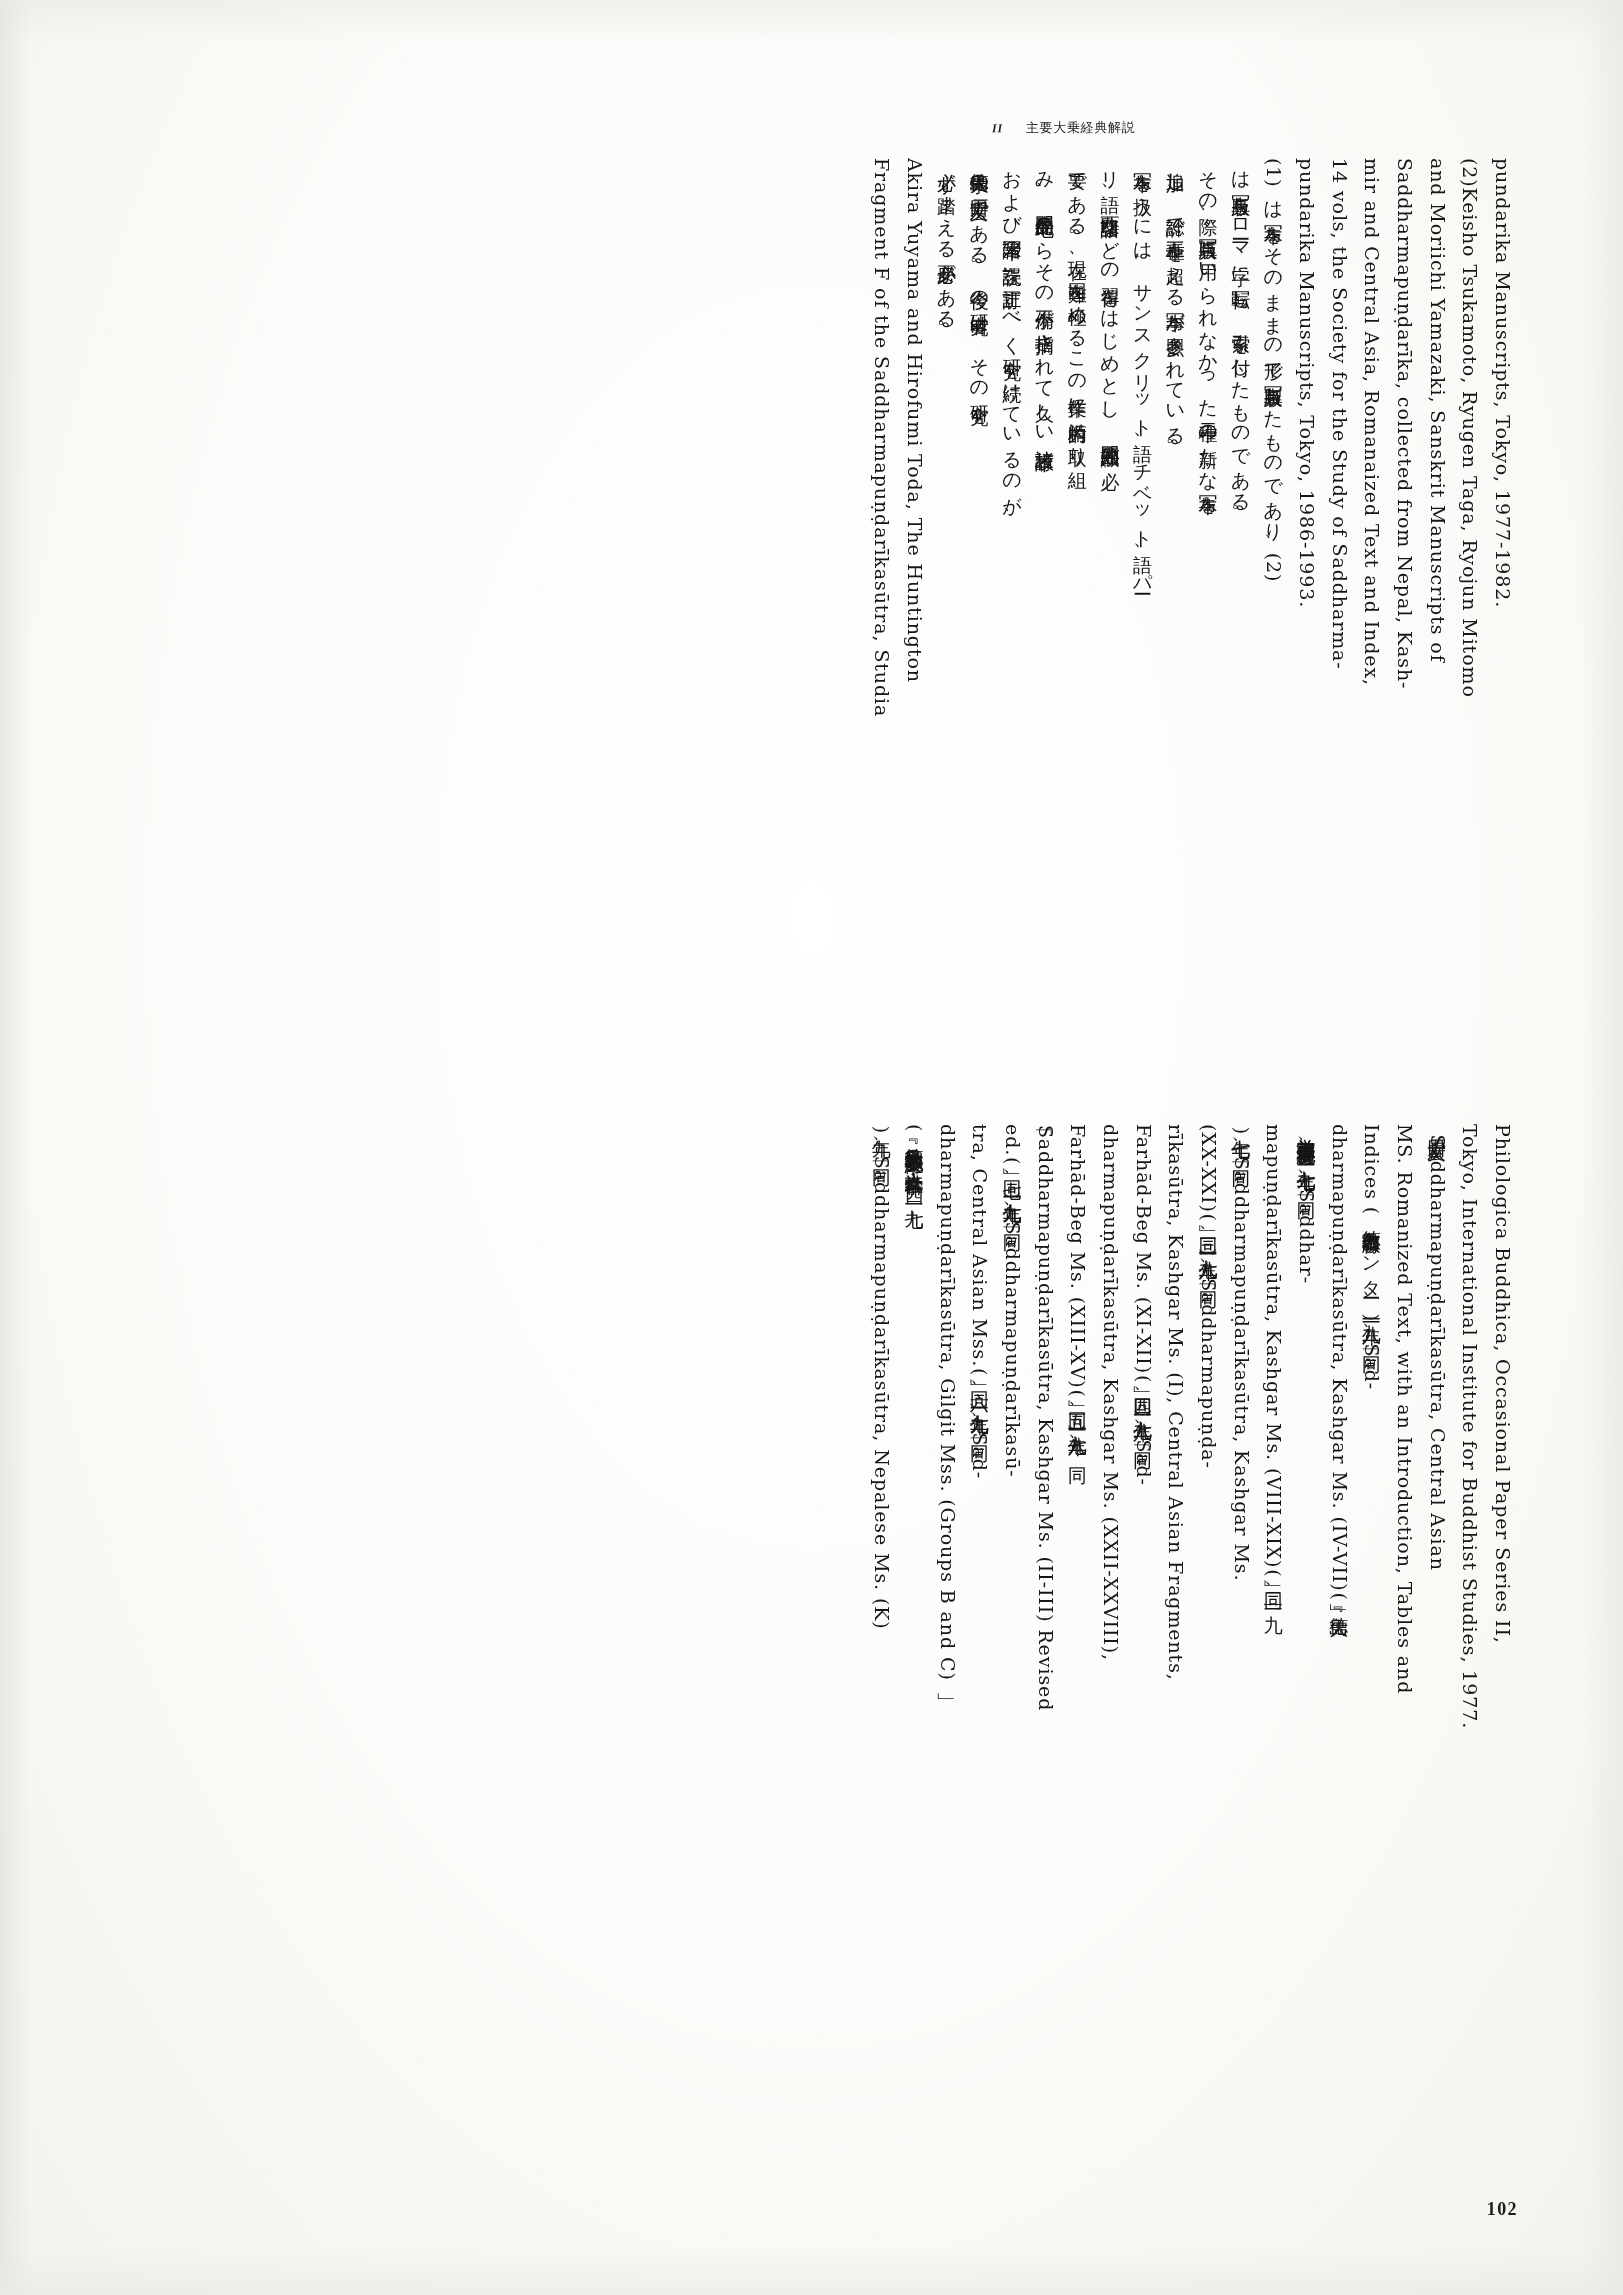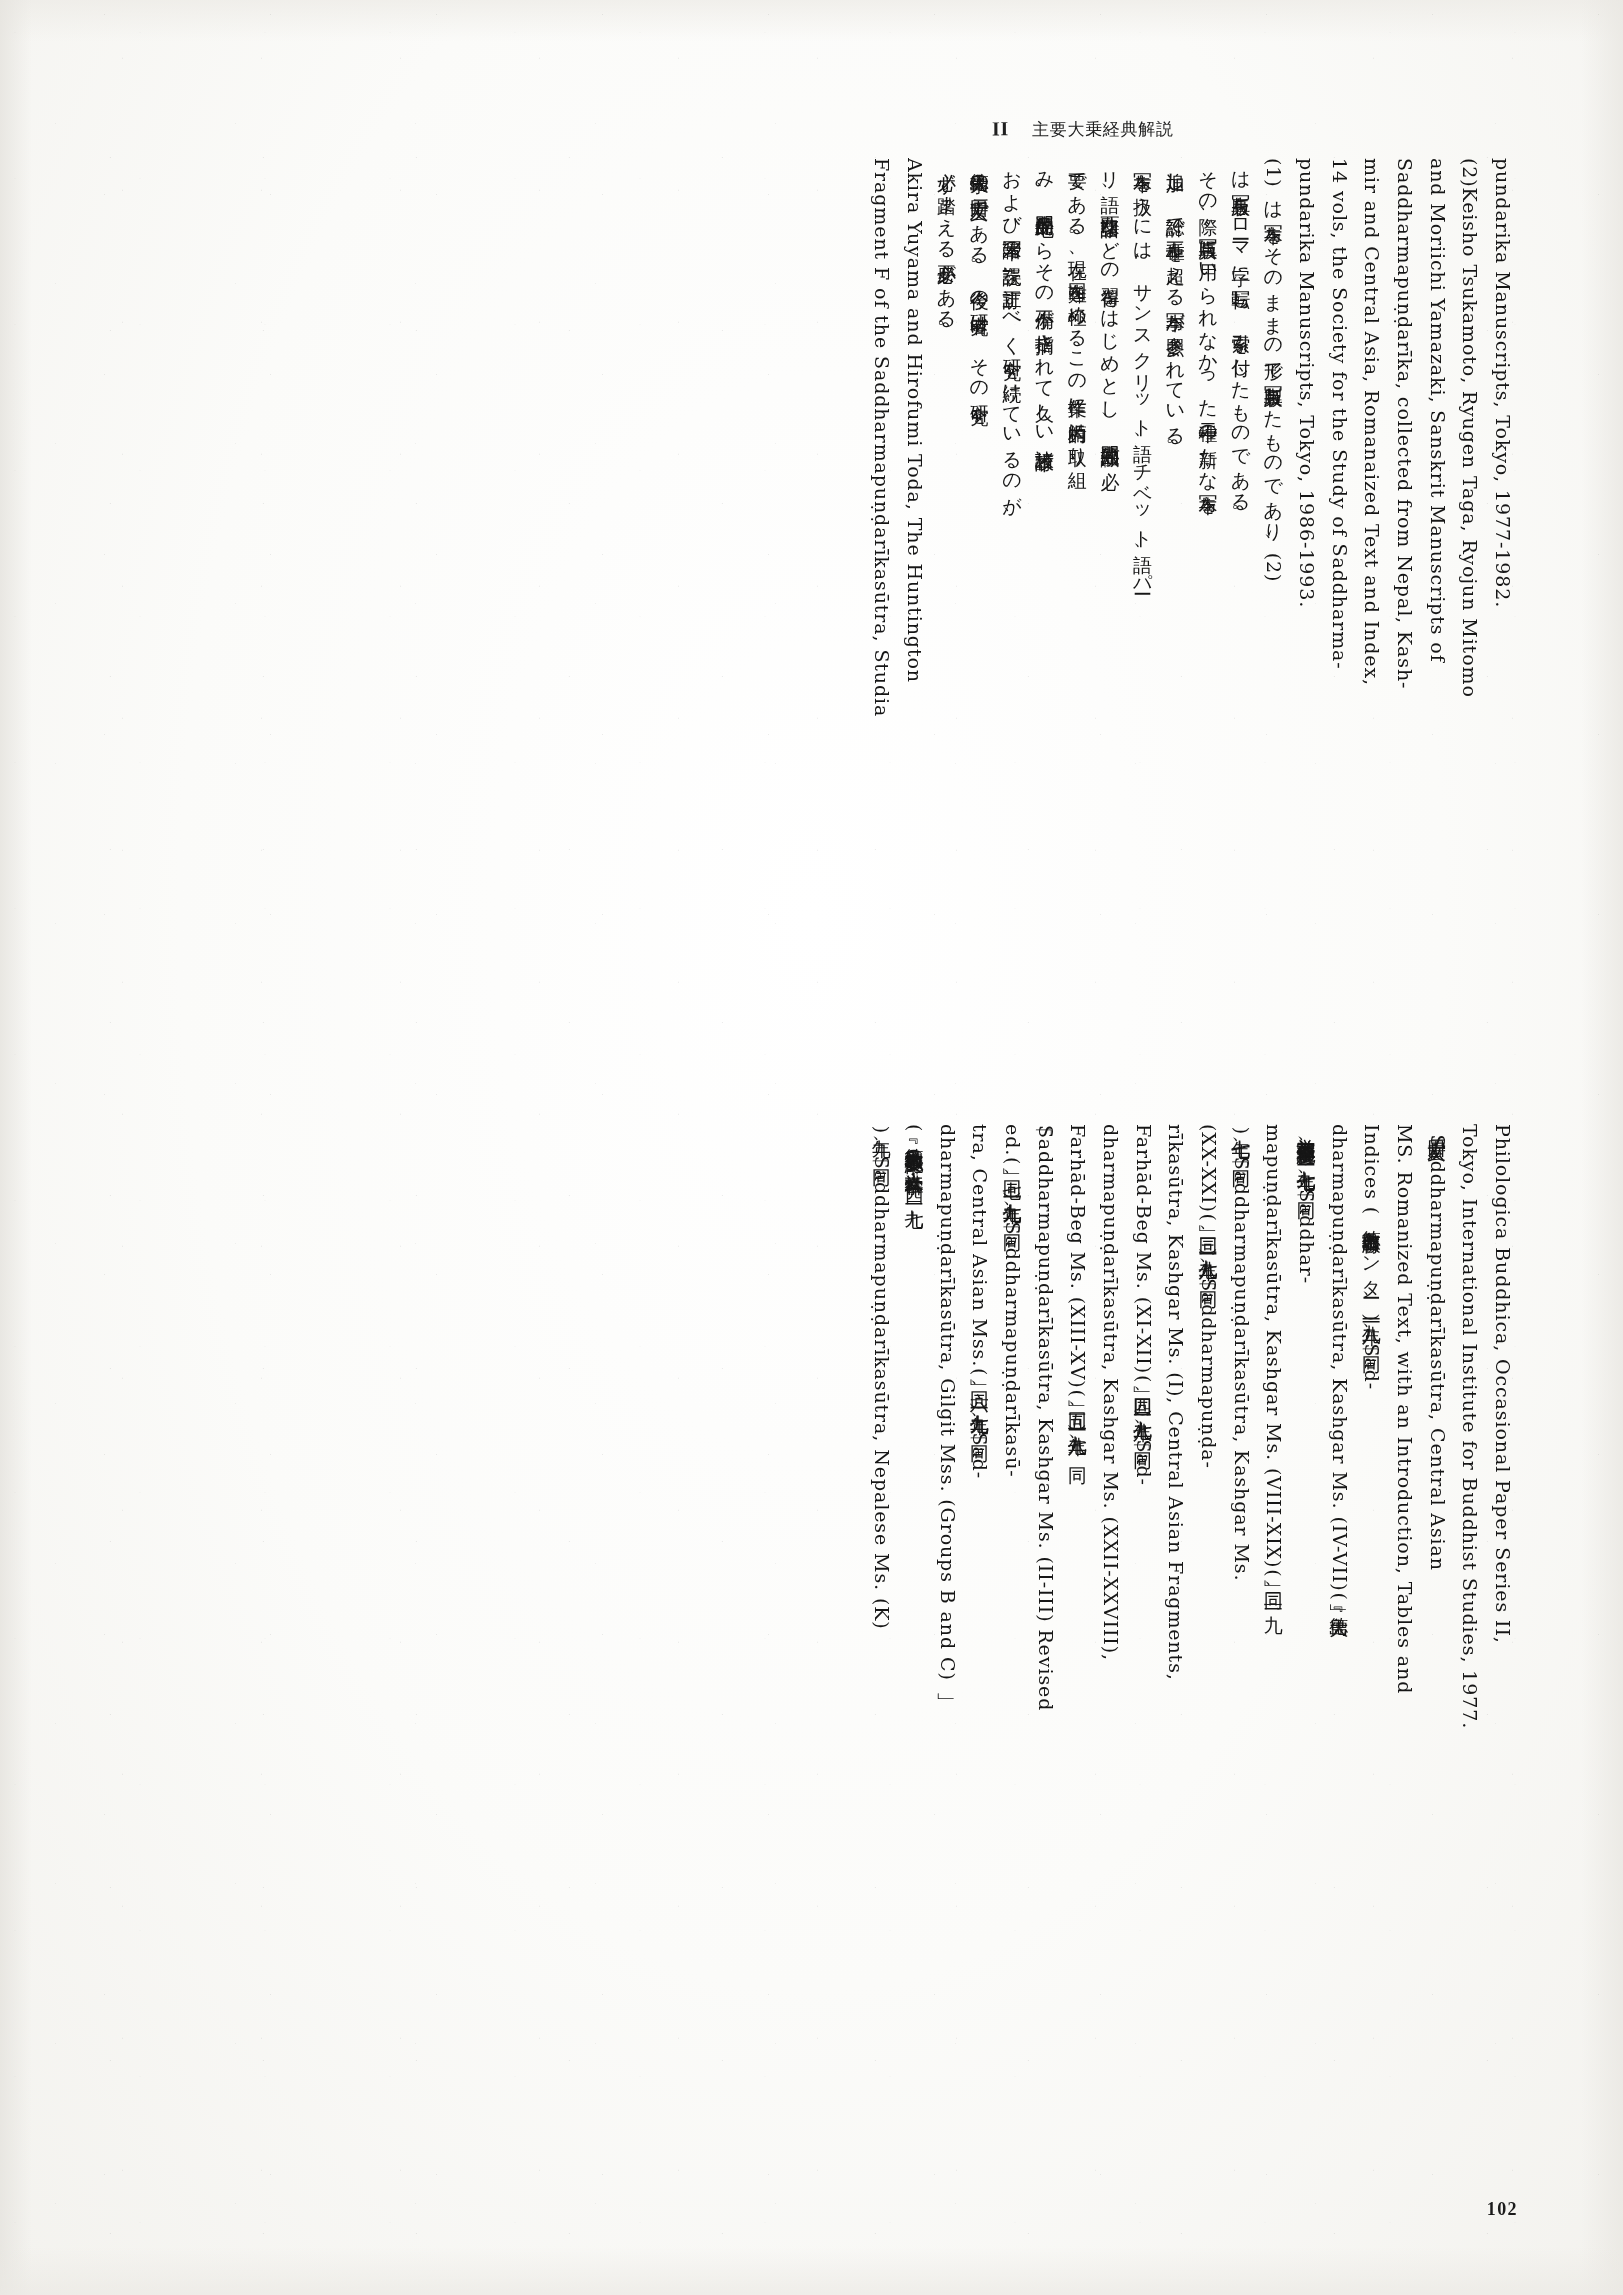--- a/index.html
+++ b/index.html
@@ -58,25 +58,26 @@
     letter-spacing: 0.7px;
     color: #1f1f1f;
     white-space: nowrap;
     transform: rotate(-0.25deg);
     font-family: "Liberation Serif", serif;
   }
   .running-head .rh-num {
     font-family: "Liberation Serif", serif;
     font-weight: 700;
     margin-right: 18px;
-    font-size: 20px;
+    font-size: 12px;
+    font-style: italic;
   }
   .running-head .rh-title {
     font-family: Liberation Serif, serif;
-    font-size: 17px;
+    font-size: 13px;
     text-align: center;
   }
 
   
   .vtext-block {
     position: absolute;
     writing-mode: vertical-rl;
     text-orientation: mixed;
     font-family: "DejaVu Serif", serif;
     font-size: 19px;

